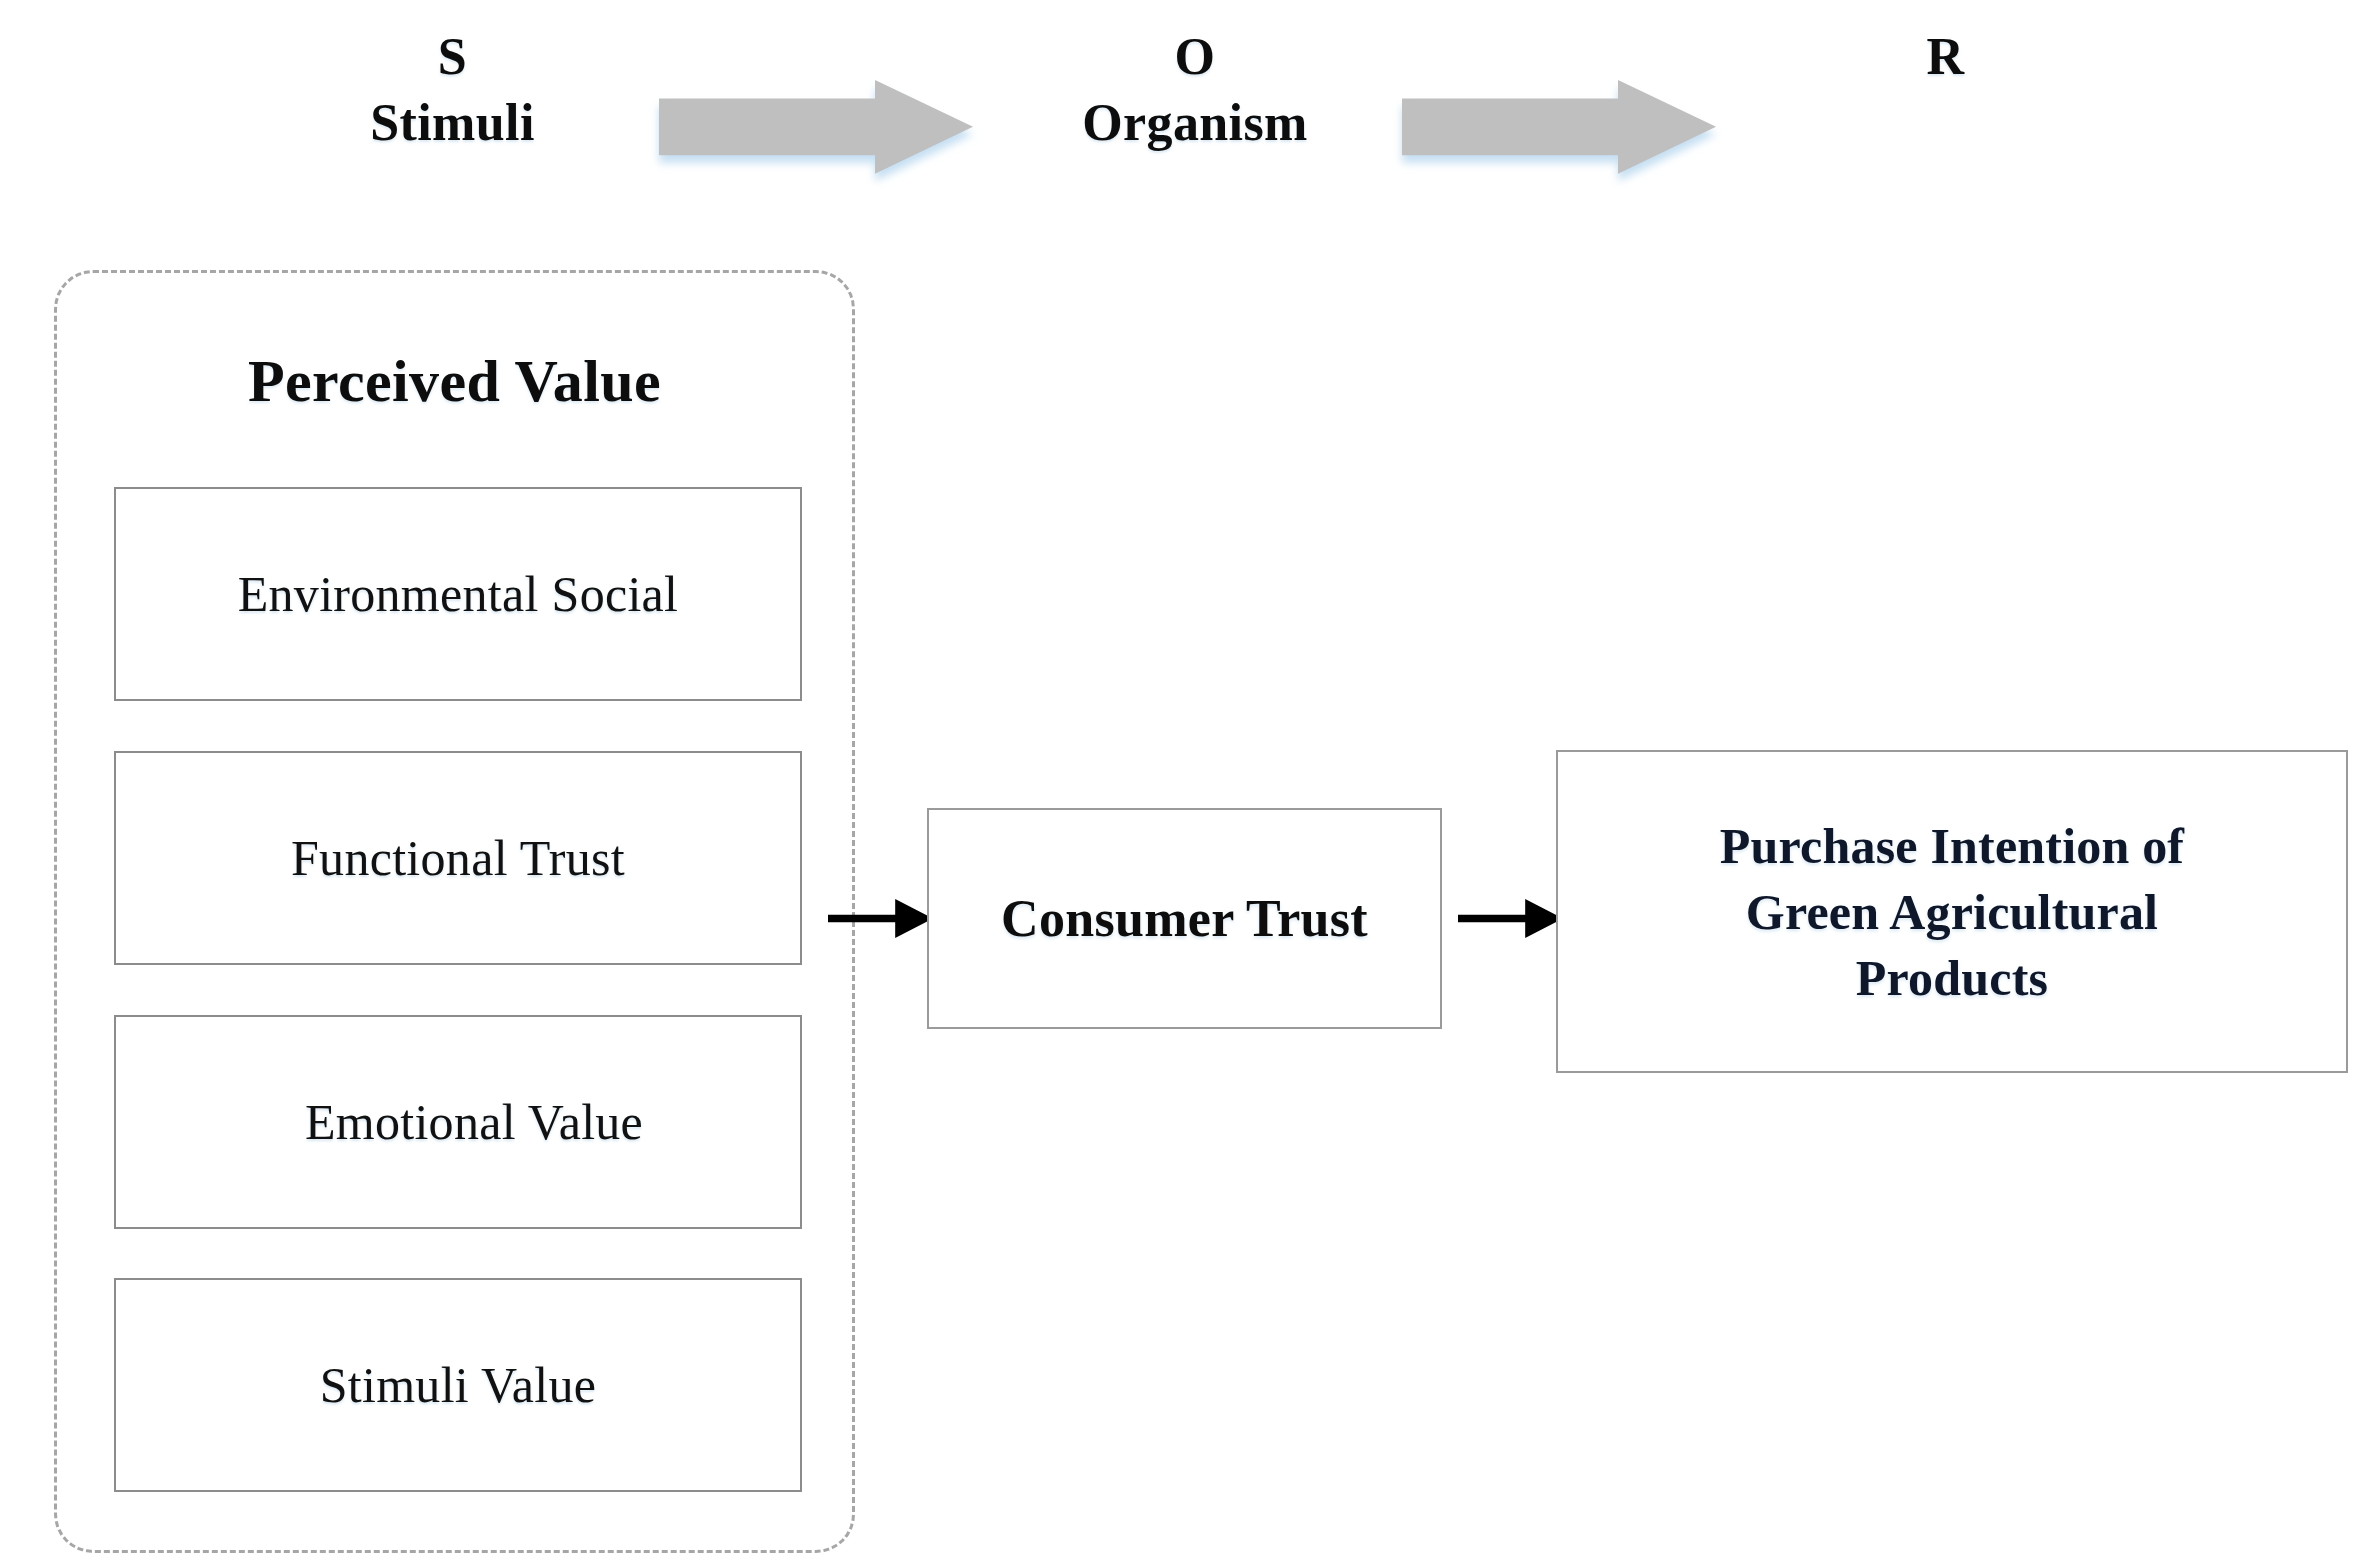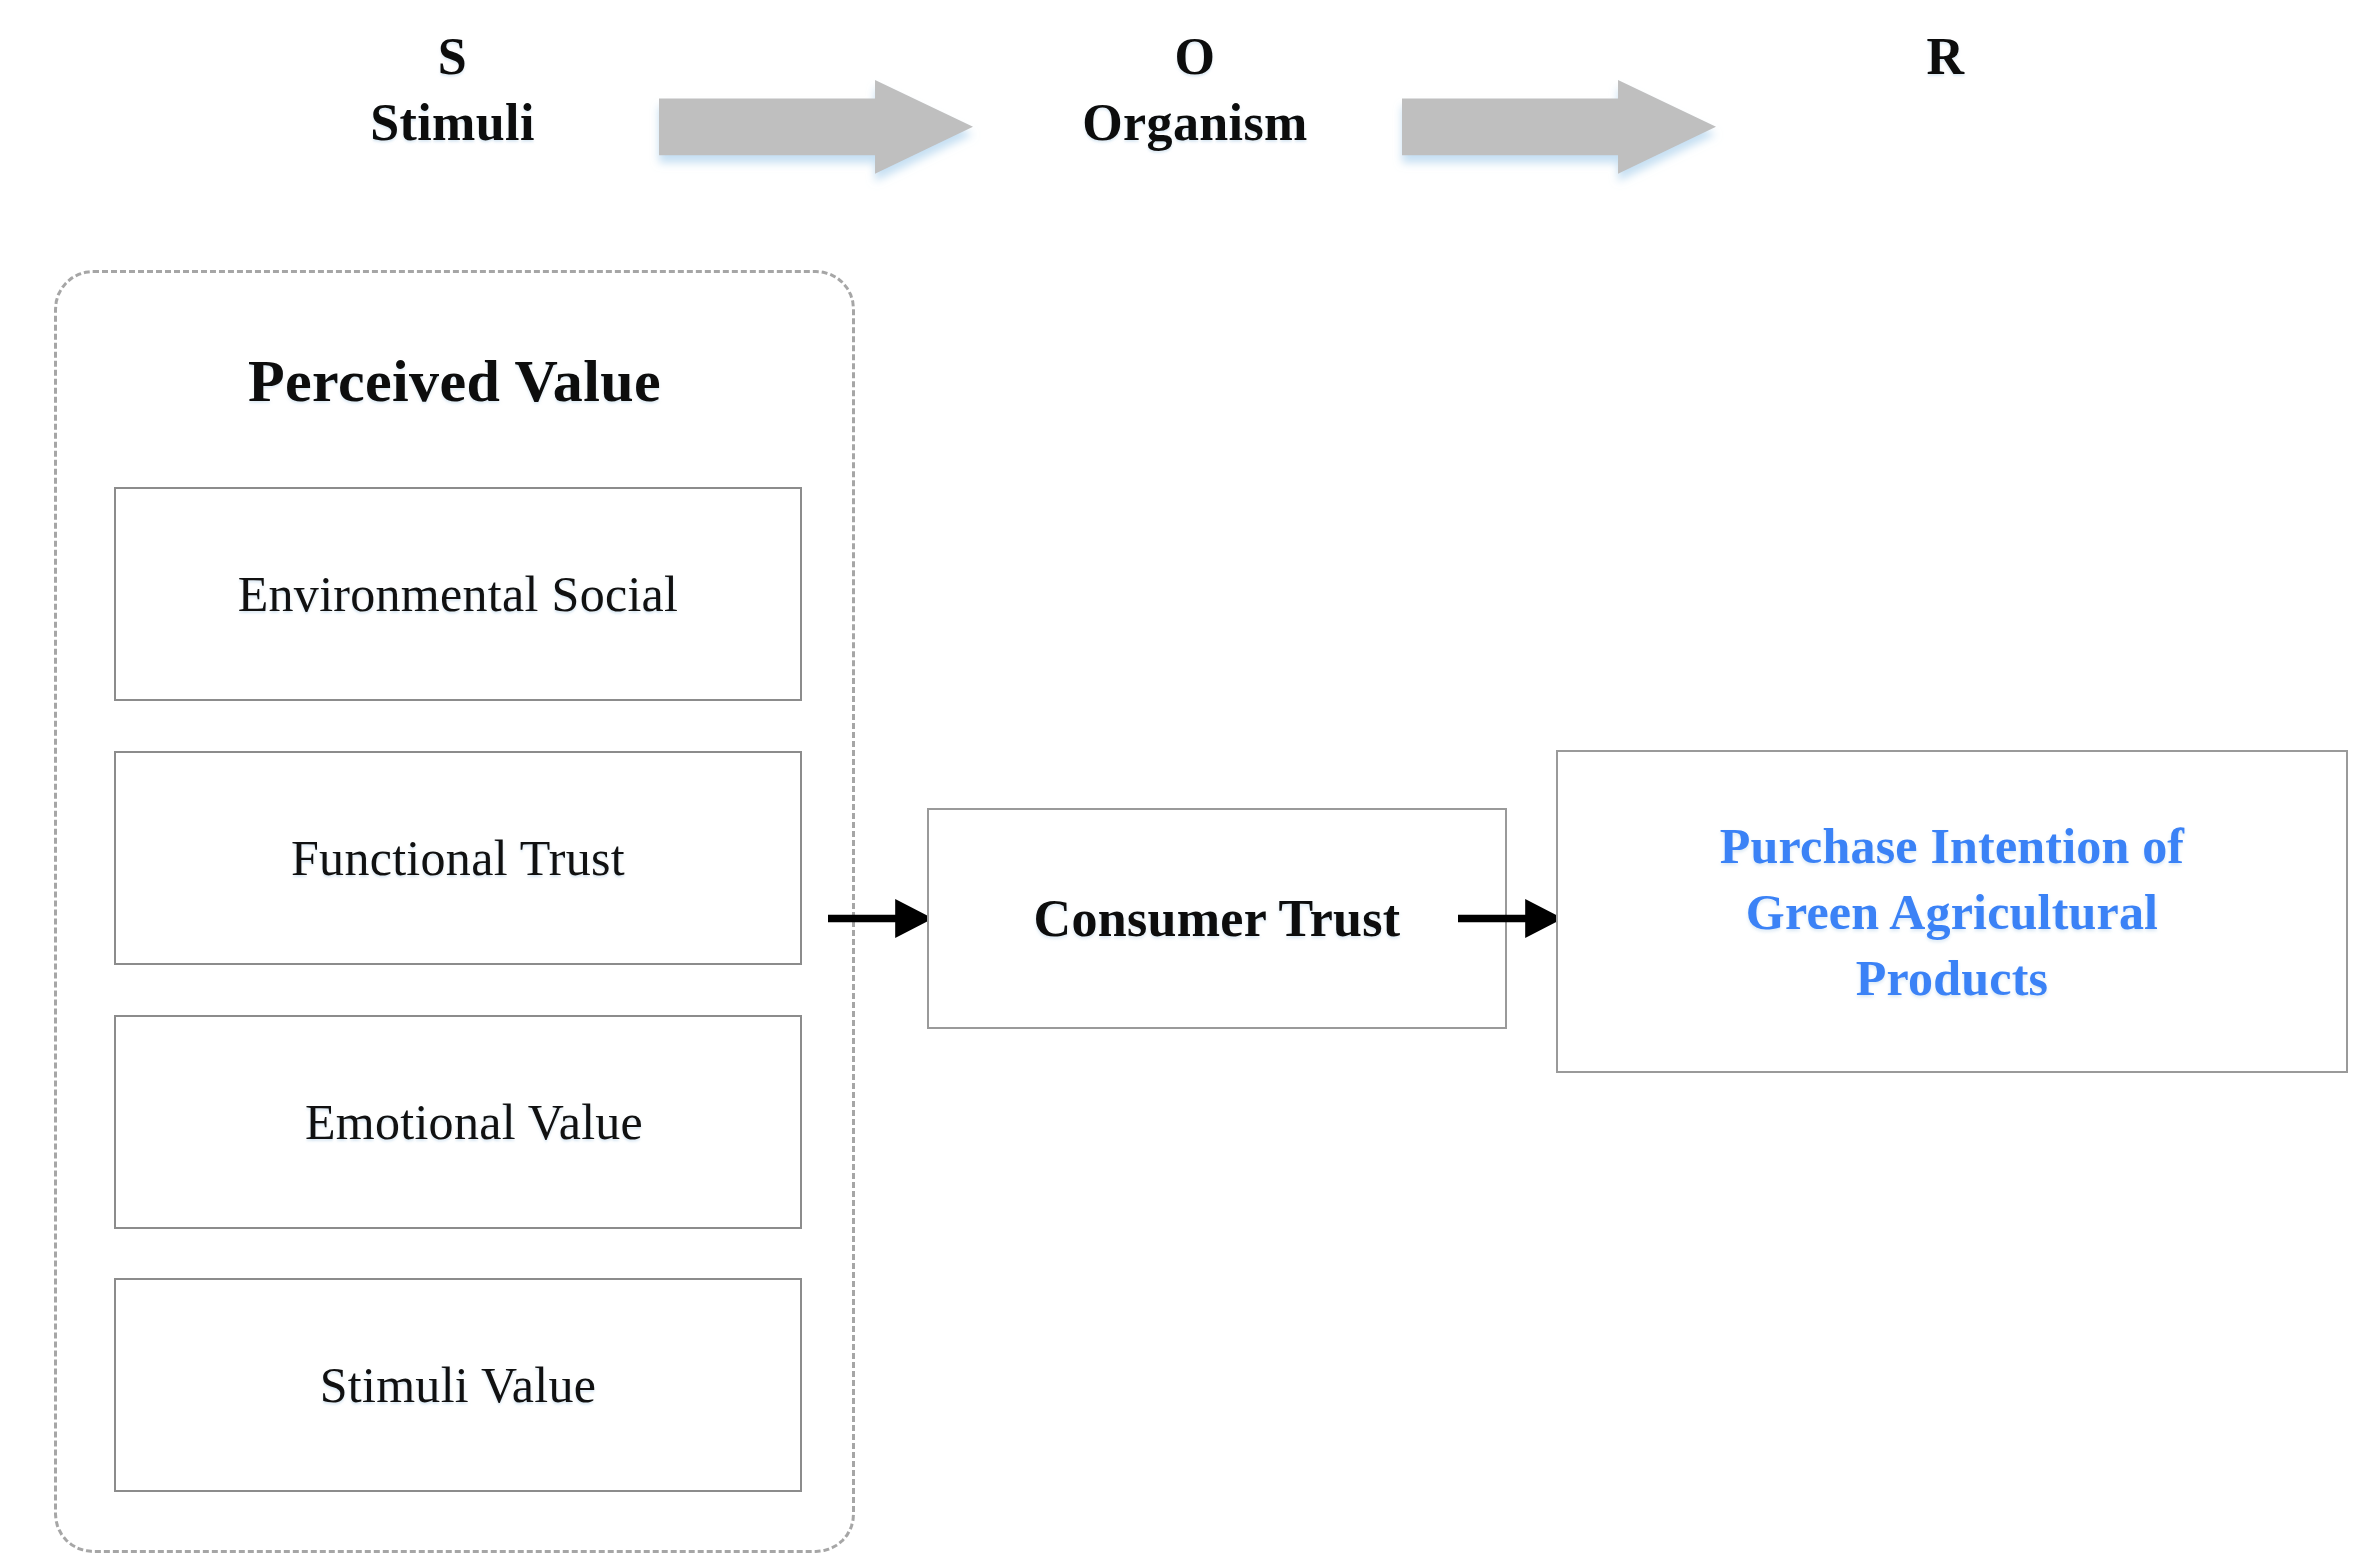--- a/index.html
+++ b/index.html
@@ -104,21 +104,21 @@
   #value-box-0 { top: 214px; }
   #value-box-1 { top: 478px; }
   #value-box-2 { top: 742px; padding-left: 32px; }
   #value-box-3 { top: 1005px; }
 
   
   #consumer-trust-box {
     position: absolute;
     left: 927px;
     top: 808px;
-    width: 580px;
+    width: 515px;
     height: 221px;
     border: 2.5px solid #9a9a9a;
     box-sizing: border-box;
     background: #ffffff;
     display: flex;
     align-items: center;
     justify-content: center;
   }
   #consumer-trust-box .node-label {
     font-size: 52px;
@@ -140,21 +140,21 @@
     box-sizing: border-box;
     background: #ffffff;
     display: flex;
     align-items: center;
     justify-content: center;
     padding: 0 15px;
   }
   #purchase-intention-box .node-label {
     font-size: 50px;
     font-weight: bold;
-    color: #3b82f6;
+    color: #0f172a;
     line-height: 1.32;
     text-align: center;
     letter-spacing: 0.2px;
     text-shadow: 0 1.7px 3.4px rgba(190,215,235,0.6);
   }
 
   
   .connector {
     position: absolute;
     height: 59px;

